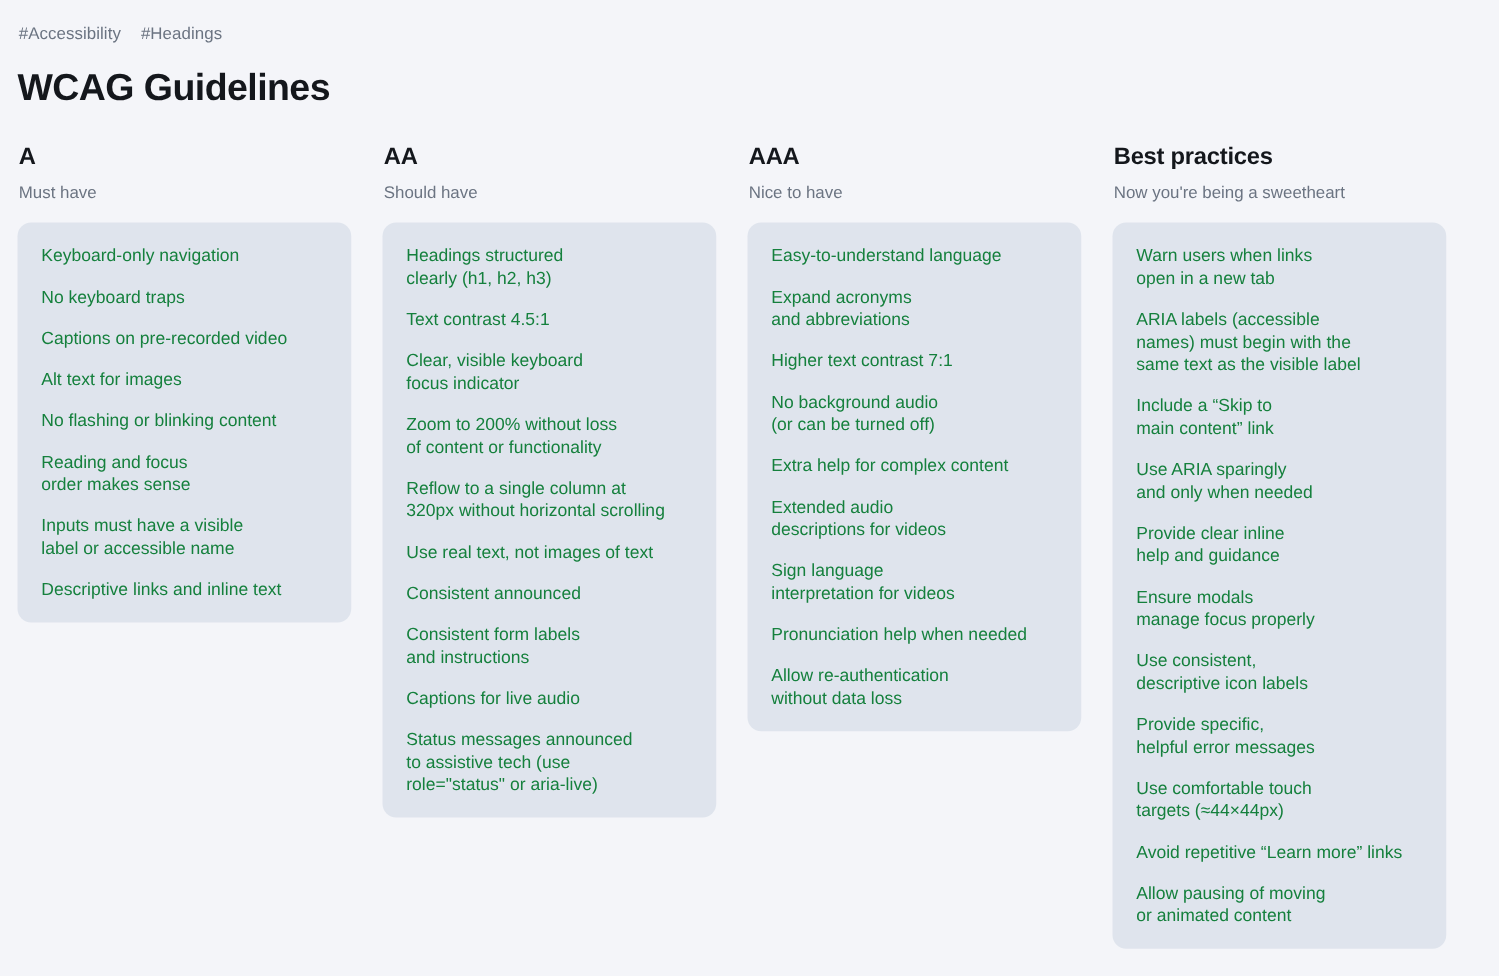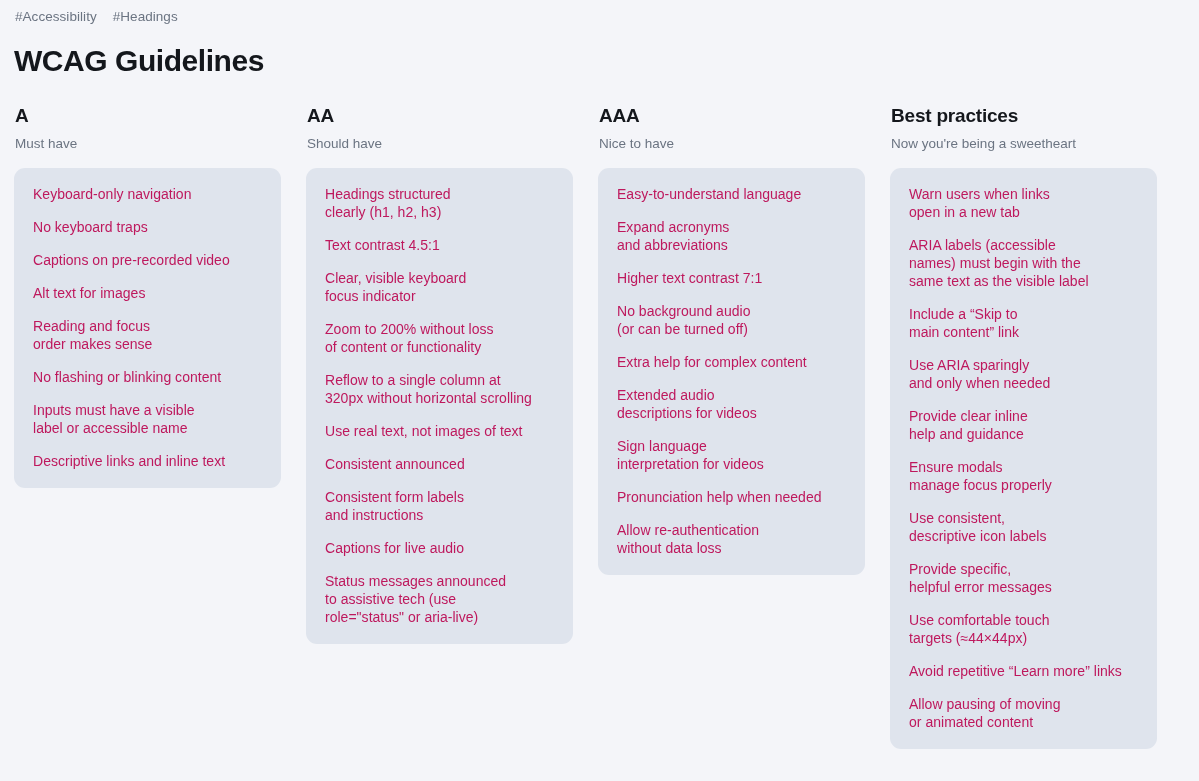--- a/index.html
+++ b/index.html
@@ -12,21 +12,21 @@
     background: #f4f5f9;
     font-family: "Liberation Sans", sans-serif;
     -webkit-font-smoothing: antialiased;
     overflow: hidden;
   }
   .page {
     position: relative;
     width: 1007px;
     height: 781px;
     box-sizing: border-box;
-    padding: 7px 14px 0 14px;
+    padding: 17px 14px 0 14px;
   }
   .tags {
     display: flex;
     gap: 16px;
     margin: 0 0 0 1px;
     height: 20px;
     align-items: center;
   }
   .tag {
     font-size: 13.5px;
@@ -69,21 +69,21 @@
   .card {
     margin-top: 16px;
     background: #dfe4ed;
     border-radius: 11px;
     padding: 17px 19px 18px 19px;
     box-sizing: border-box;
   }
   .card-item {
     font-size: 14px;
     line-height: 18px;
-    color: #be185d;
+    color: #15803d;
     margin-bottom: 15px;
     white-space: pre-line;
     letter-spacing: 0.02px;
   }
   .card-item:last-child {
     margin-bottom: 0;
   }
 </style>
 </head>
 <body>
@@ -100,23 +100,23 @@
   <div class="columns">
 
     <div class="column">
       <div class="col-title">A</div>
       <div class="col-sub">Must have</div>
       <div class="card">
         <div class="card-item">Keyboard-only navigation</div>
         <div class="card-item">No keyboard traps</div>
         <div class="card-item">Captions on pre-recorded video</div>
         <div class="card-item">Alt text for images</div>
+        <div class="card-item">No flashing or blinking content</div>
         <div class="card-item">Reading and focus
 order makes sense</div>
-        <div class="card-item">No flashing or blinking content</div>
         <div class="card-item">Inputs must have a visible
 label or accessible name</div>
         <div class="card-item">Descriptive links and inline text</div>
       </div>
     </div>
 
     <div class="column">
       <div class="col-title">AA</div>
       <div class="col-sub">Should have</div>
       <div class="card">

